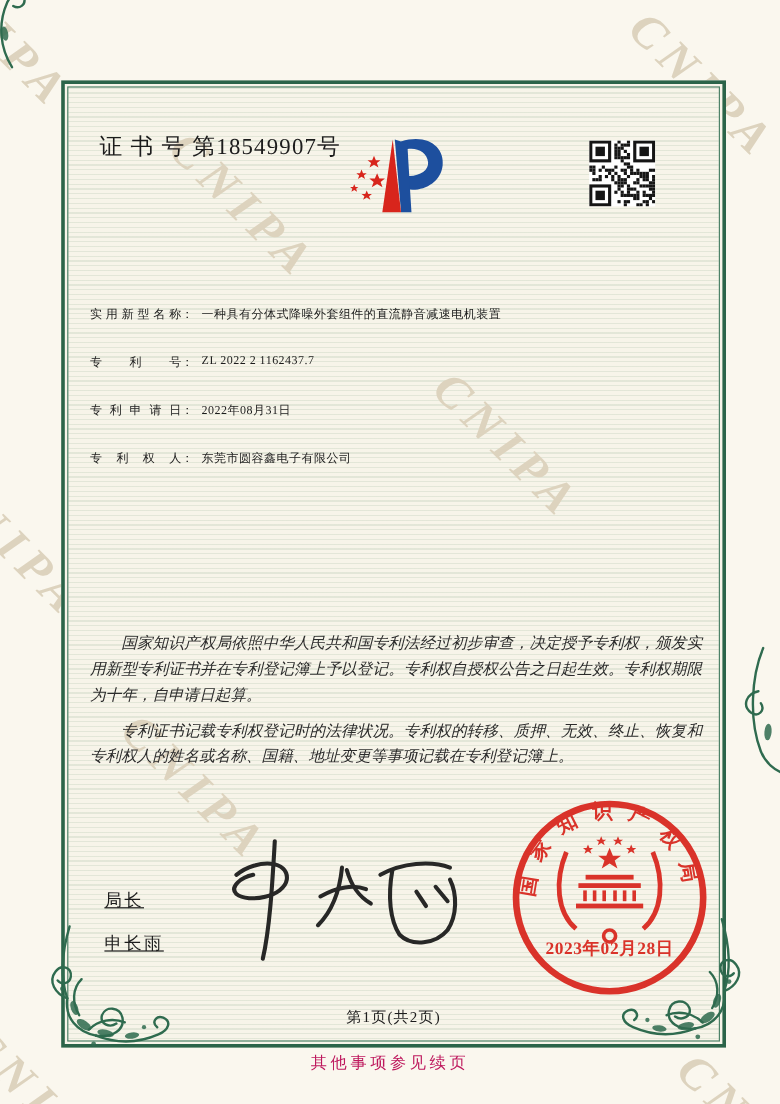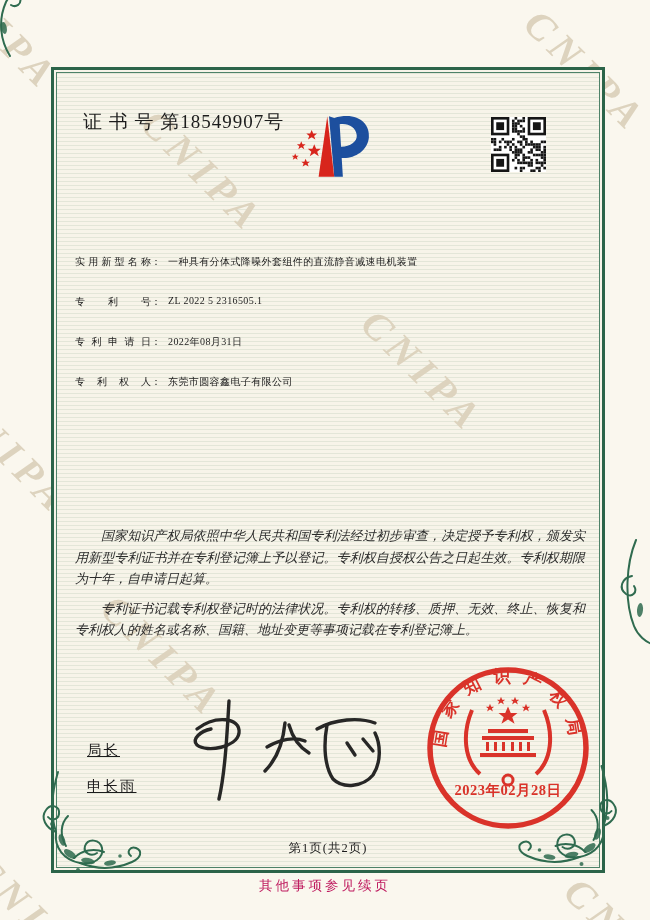--- a/index.html
+++ b/index.html
@@ -291,21 +291,21 @@
           <rect x="2.6" y="39" width="13" height="13" fill="#fff"></rect>
           <rect x="5.2" y="41.6" width="7.800000000000001" height="7.800000000000001" fill="#151515"></rect>
         </svg>
 
 
       <div class="fields">
         <div class="row">
           <span class="lab">实用新型名称</span><span class="col">：</span><span class="val">一种具有分体式降噪外套组件的直流静音减速电机装置</span>
         </div>
         <div class="row">
-          <span class="lab">专利号</span><span class="col">：</span><span class="val">ZL 2022 5 2316505.1</span>
+          <span class="lab">专利号</span><span class="col">：</span><span class="val">ZL 2022 2 1162437.7</span>
         </div>
         <div class="row">
           <span class="lab">专利申请日</span><span class="col">：</span><span class="val">2022年08月31日</span>
         </div>
         <div class="row">
           <span class="lab">专利权人</span><span class="col">：</span><span class="val">东莞市圆容鑫电子有限公司</span>
         </div>
       </div>
 
       <div class="paras">

